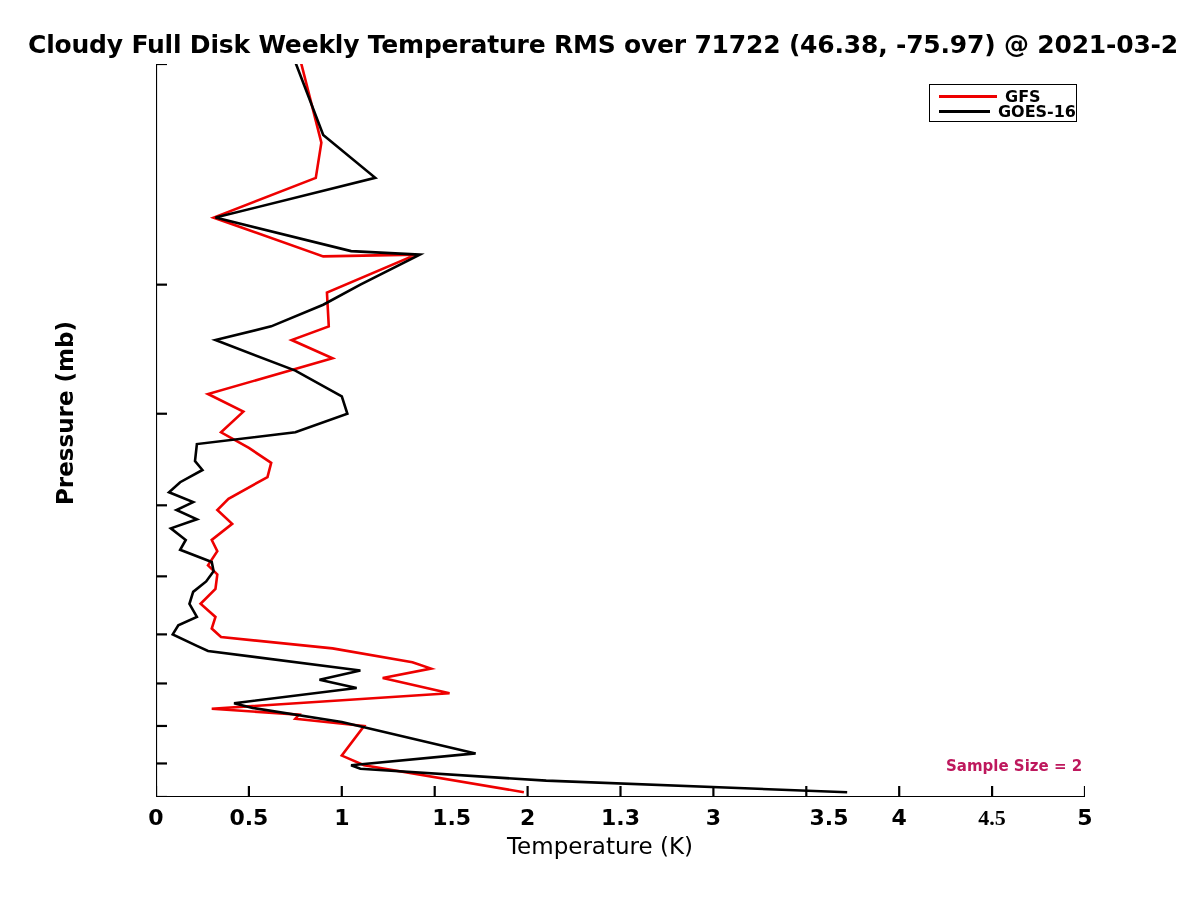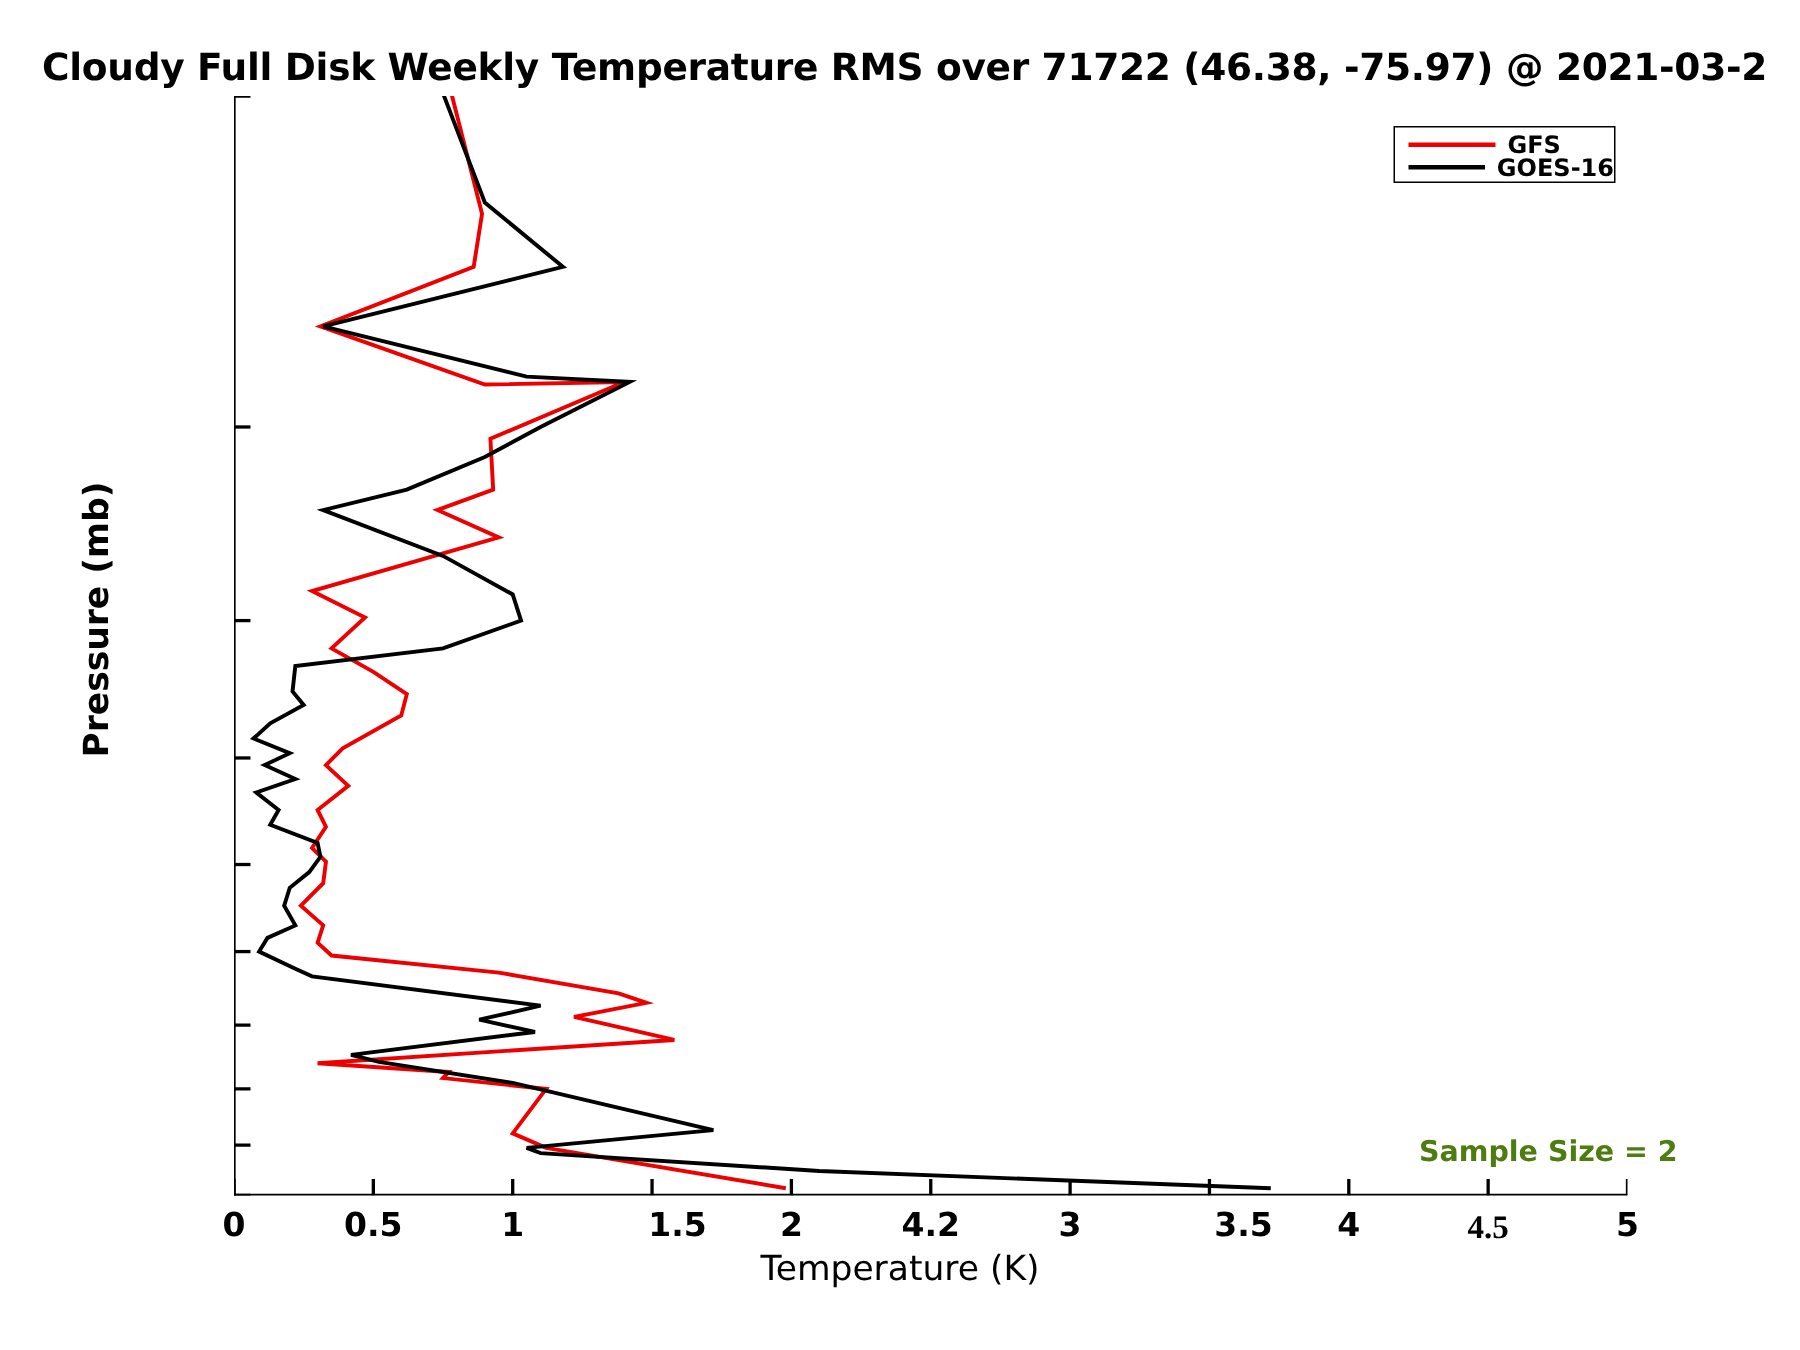--- a/index.html
+++ b/index.html
@@ -123,23 +123,23 @@
     font-size: 16px;
     font-weight: bold;
     color: #000000;
     white-space: nowrap;
     font-family: "DejaVu Sans", "Liberation Sans", sans-serif;
   }
   #sample-size {
     position: absolute;
     left: 946px;
     top: 757px;
-    font-size: 19px;
-    font-weight: bold;
-    color: #4d7c0f;
+    font-size: 15px;
+    font-weight: bold;
+    color: #be185d;
     white-space: nowrap;
   }
 </style>
 </head>
 <body>
 
 <div id="root">
 
   <div id="chart-title">Cloudy Full Disk Weekly Temperature RMS over 71722 (46.38, -75.97) @ 2021-03-2</div>
 
@@ -189,21 +189,21 @@
     </svg>
   </div>
 
   <div id="ytick-labels"></div>
   <div id="xtick-labels">
       <div class="xtick-label" style="left: 156px;">0</div>
       <div class="xtick-label" style="left: 248.9px;">0.5</div>
       <div class="xtick-label" style="left: 341.8px;">1</div>
       <div class="xtick-label" style="left: 434.7px; margin-left: 17px;">1.5</div>
       <div class="xtick-label" style="left: 527.6px;">2</div>
-      <div class="xtick-label" style="left: 620.5px;">4.2</div>
+      <div class="xtick-label" style="left: 620.5px;">1.3</div>
       <div class="xtick-label" style="left: 713.4px;">3</div>
       <div class="xtick-label" style="left: 829px;">3.5</div>
       <div class="xtick-label" style="left: 899.2px;">4</div>
       <div class="xtick-label" style="left: 992.1px; font-family: Liberation Serif, serif;">4.5</div>
       <div class="xtick-label" style="left: 1085px;">5</div>
     </div>
 
   <div id="ylabel-wrap">
     <div id="ylabel">Pressure (mb)</div>
   </div>

